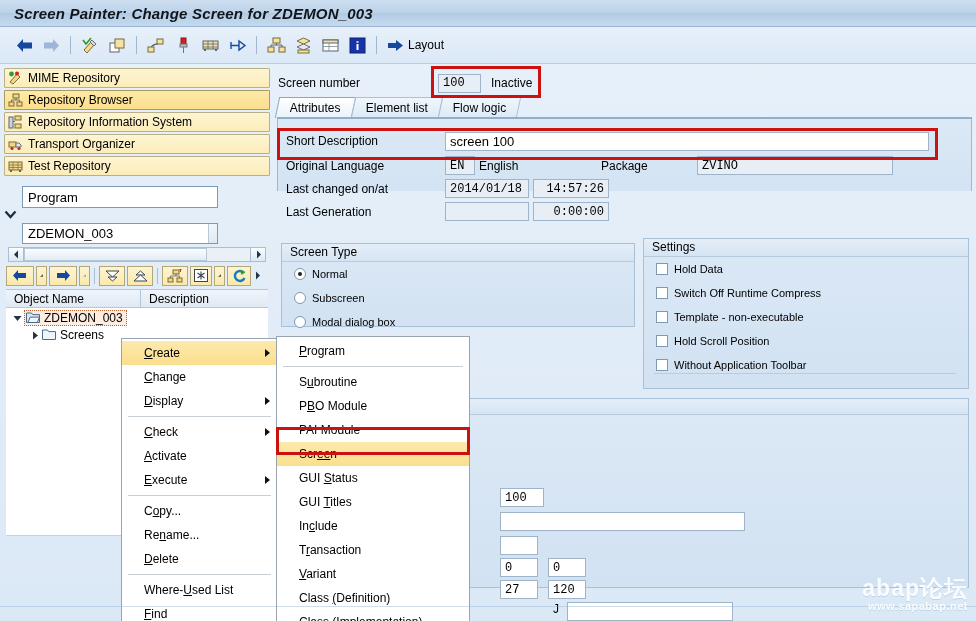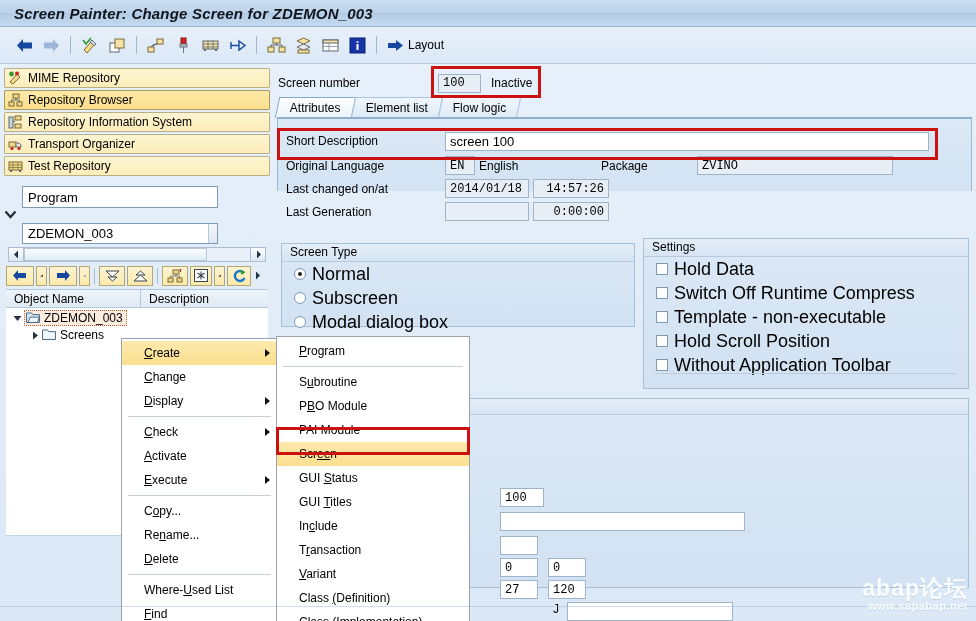--- a/index.html
+++ b/index.html
@@ -202,21 +202,21 @@
     background: linear-gradient(to bottom,#dbe8f6 0%,#d2e2f2 100%);
     border: 1px solid #a9c1d7;
   }
   .grp-hdr {
     height: 18px; line-height: 17px; padding-left: 8px; font-size: 12px;
     background: linear-gradient(to bottom,#e4eef8,#d6e4f3);
     border-bottom: 1px solid #b7cbde;
   }
   .radio-row, .check-row {
     height: 24px; display: flex; align-items: center; padding-left: 12px;
-    font-size: 18px; gap: 6px;
+    font-size: 11px; gap: 6px;
   }
   .radio {
     width: 12px; height: 12px; border-radius: 50%;
     background: #fff; border: 1px solid #7e99b2; position: relative;
     flex: 0 0 12px;
   }
   .radio.on::after {
     content: ''; position: absolute; left: 3px; top: 3px;
     width: 4px; height: 4px; border-radius: 50%; background: #222;
   }

